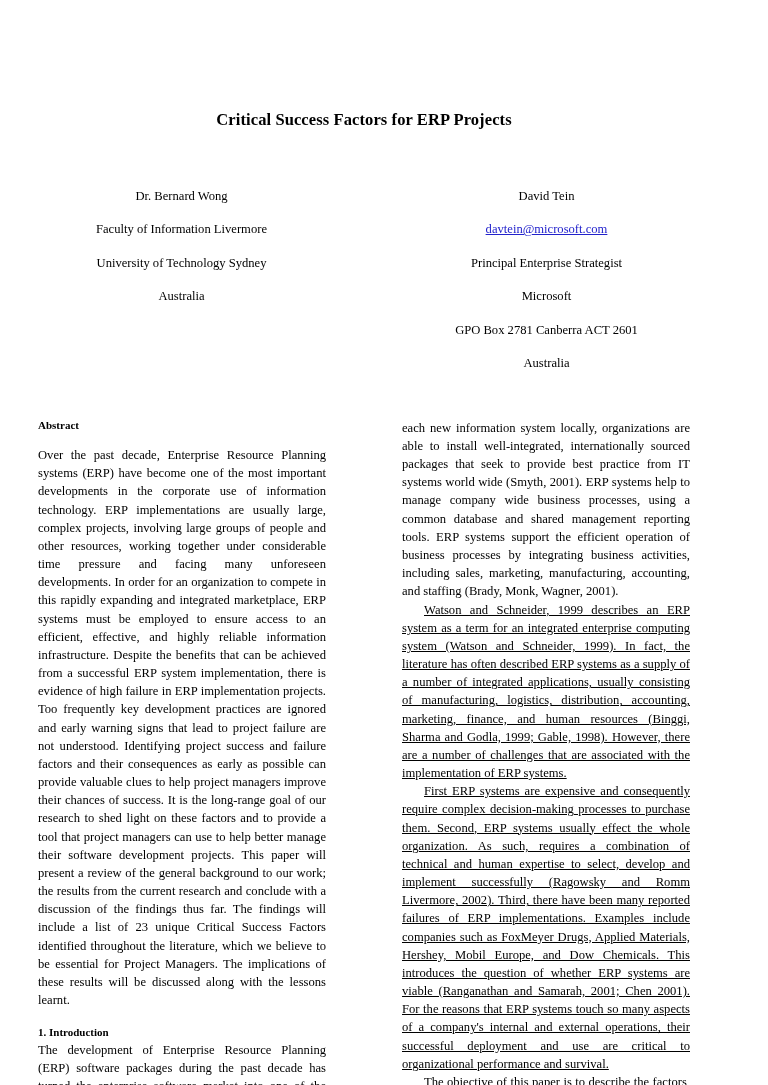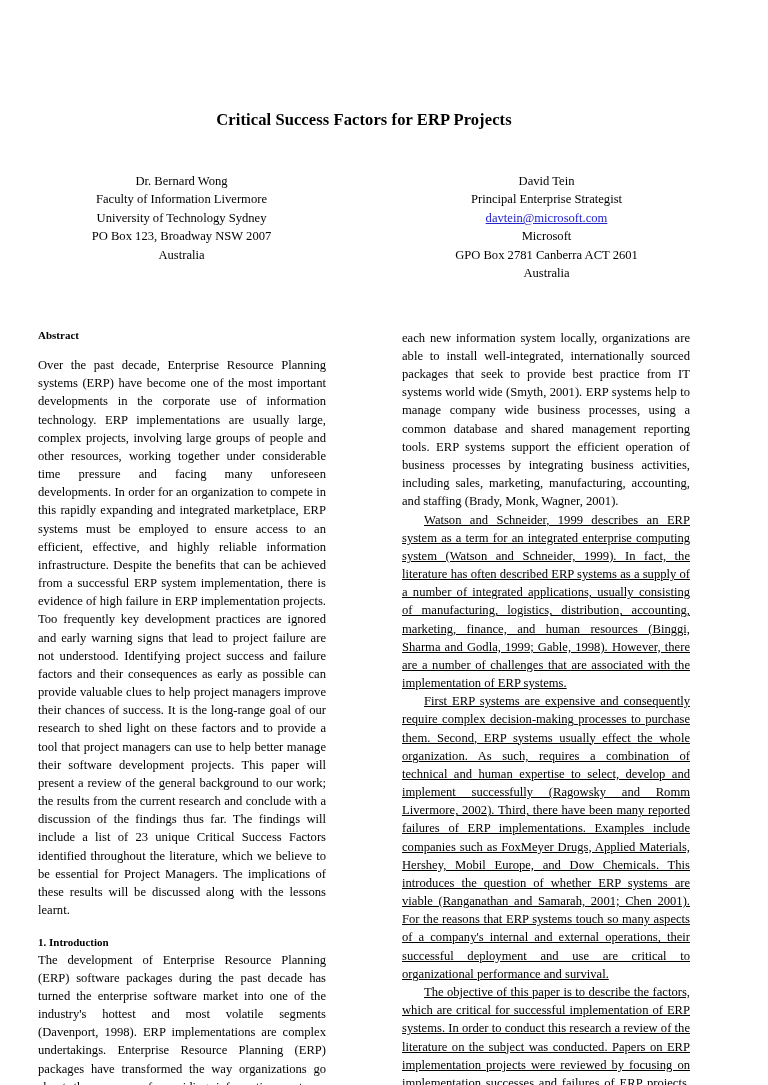--- a/index.html
+++ b/index.html
@@ -37,20 +37,21 @@
   }
   .author-block {
     width: 287px;
     text-align: center;
     font-size: 12.6px;
     line-height: 1.47;
   }
   .author-block .line {
     display: block;
     white-space: nowrap;
+    margin-top: 15px;
   }
   .author-email {
     color: #2222cc;
     text-decoration: underline;
   }
   .columns {
     display: flex;
     justify-content: space-between;
   }
   .col {
@@ -84,28 +85,27 @@
 <div class="page">
 
   <h1 class="paper-title">Critical Success Factors for ERP Projects</h1>
 
   <div class="authors">
 
     <div class="author-block">
       <span class="line">Dr. Bernard Wong</span>
       <span class="line">Faculty of Information Livermore</span>
       <span class="line">University of Technology Sydney</span>
-      <span class="line">PO Box 123, Broadway NSW 2007</span>
       <span class="line">Australia</span>
     </div>
 
     <div class="author-block">
       <span class="line">David Tein</span>
+      <span class="line author-email">davtein@microsoft.com</span>
       <span class="line">Principal Enterprise Strategist</span>
-      <span class="line author-email">davtein@microsoft.com</span>
       <span class="line">Microsoft</span>
       <span class="line">GPO Box 2781 Canberra ACT 2601</span>
       <span class="line">Australia</span>
     </div>
 
   </div>
 
   <div class="columns">
 
     <div class="col">

